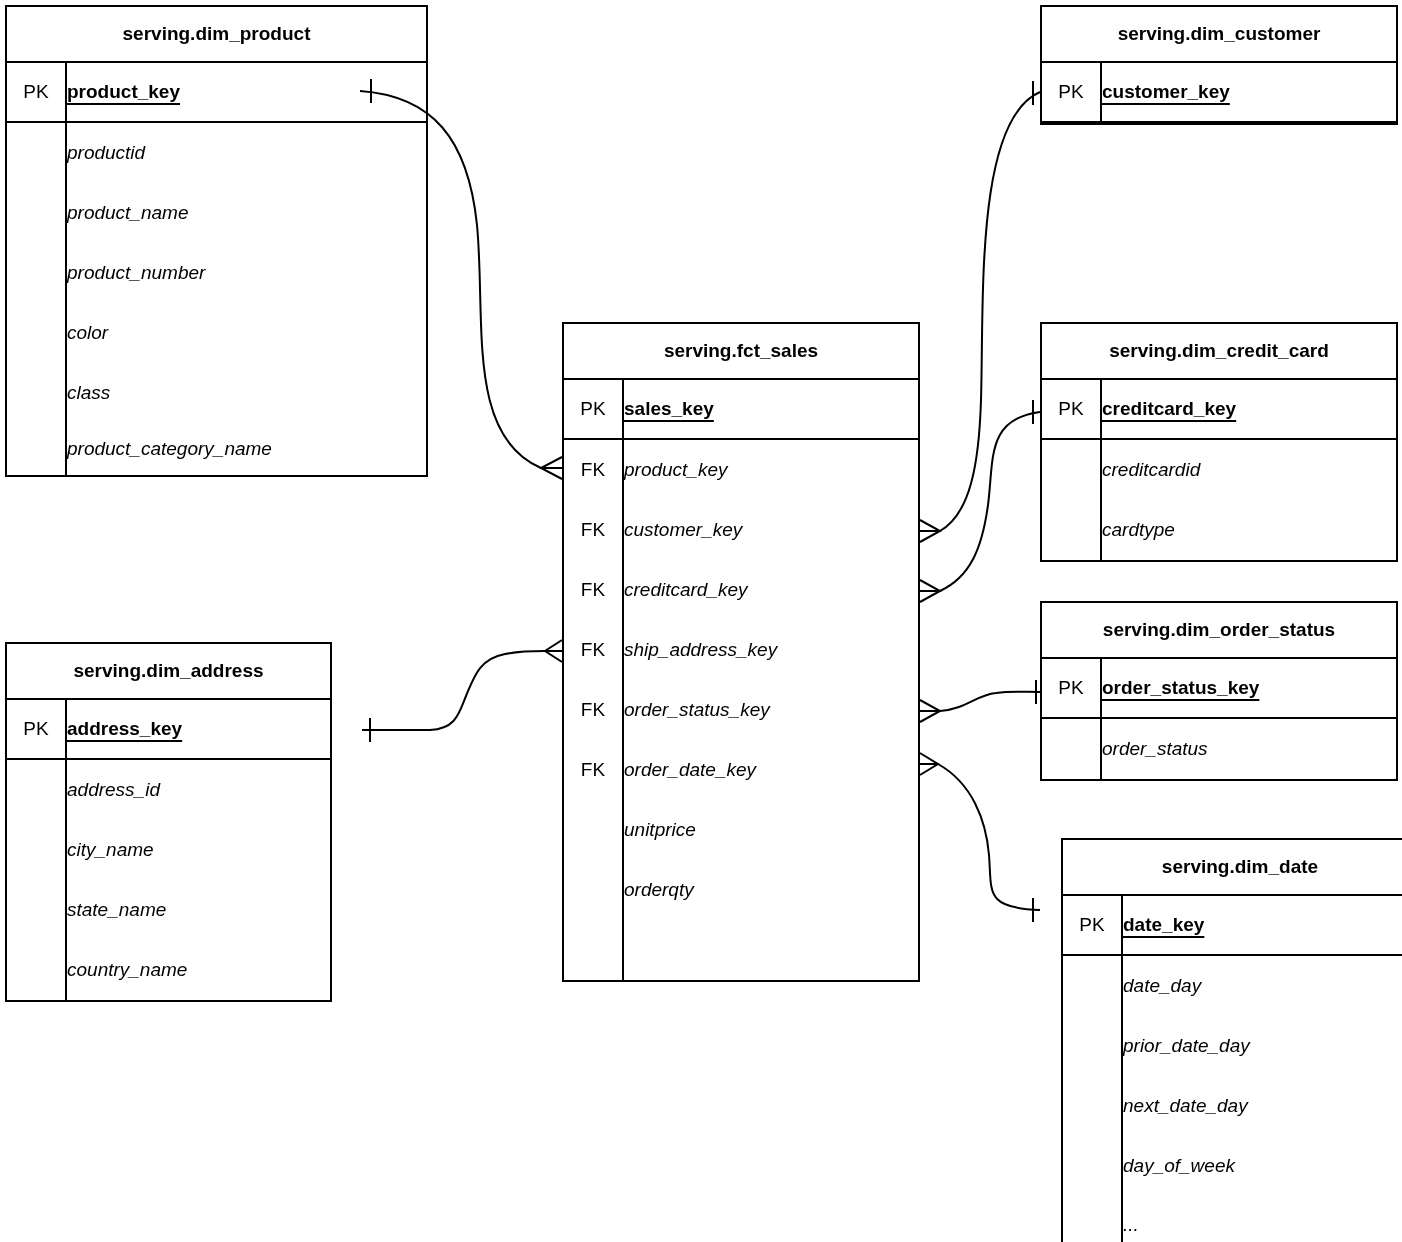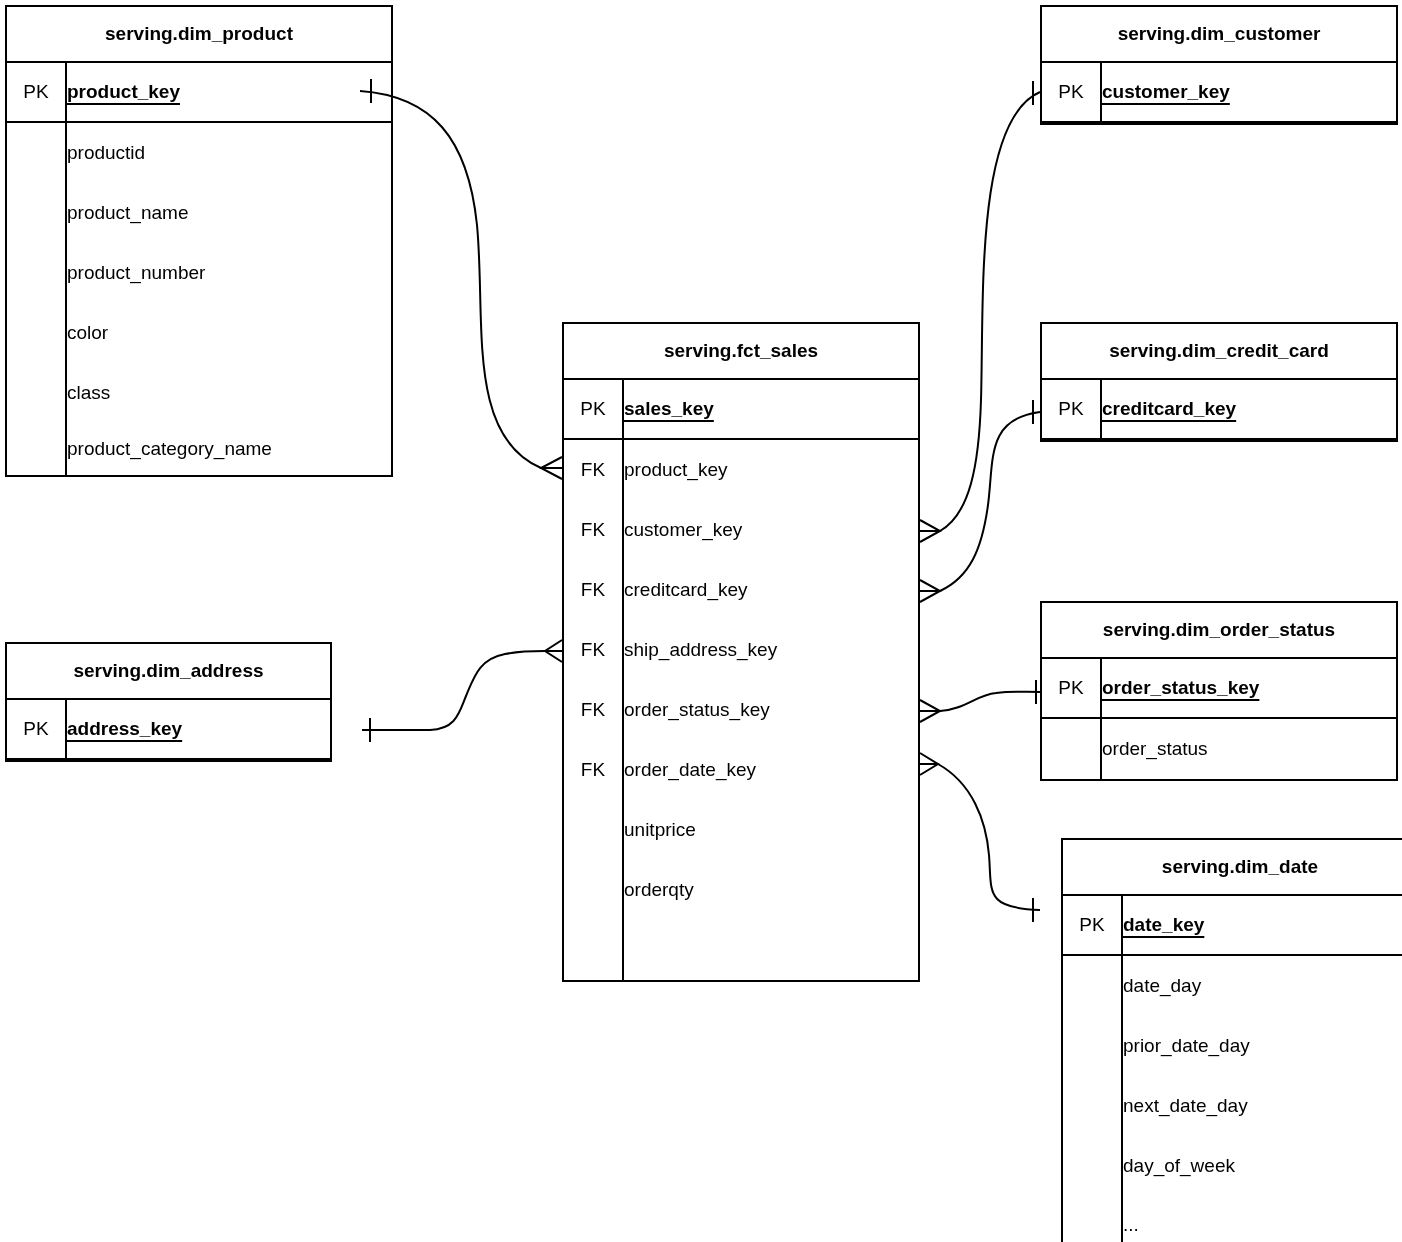--- a/index.html
+++ b/index.html
@@ -26,31 +26,31 @@
     flex:1; display:flex; align-items:center; padding-left:0;
     font-size:19px; line-height:26px; white-space:pre-line;
   }
   .pk-name {
     font-weight:bold; text-decoration:underline;
     text-decoration-thickness:2px; text-underline-offset:5px;
   }
   .t-body { display:flex; align-items:stretch; }
   .t-keys { width:60px; flex:0 0 60px; border-right:2px solid #000000; }
   .t-keys .keycell { width:100%; border-right:none; height:60px; }
-  .t-fields { flex:1; display:flex; flex-direction:column; }
+  .t-fields { flex:1; display:flex; flex-direction:column;font-style:italic; }
   .t-fields .fieldcell { flex:none; height:60px; }
 
   #rel-layer { position:absolute; left:0; top:0; z-index:5; pointer-events:none; }
 </style>
 </head>
 <body>
 
 <div id="canvas">
 
-  <div class="entity" style="left:5px; top:5px; width:388px;">
+  <div class="entity" style="left:5px; top:5px; width:423px;">
     <div class="t-title">serving.dim_product</div>
     <div class="pk-row">
       <div class="keycell">PK</div>
       <div class="fieldcell pk-name">product_key</div>
     </div>
     <div class="t-body">
       <div class="t-keys"></div>
       <div class="t-fields">
         <div class="fieldcell">productid</div>
         <div class="fieldcell">product_name</div>
@@ -103,20 +103,27 @@
       </div>
     </div>
   </div>
 
   <div class="entity" style="left:1040px; top:322px; width:358px;">
     <div class="t-title">serving.dim_credit_card</div>
     <div class="pk-row">
       <div class="keycell">PK</div>
       <div class="fieldcell pk-name">creditcard_key</div>
     </div>
+    <div class="t-body">
+      <div class="t-keys"></div>
+      <div class="t-fields">
+        <div class="fieldcell">creditcardid</div>
+        <div class="fieldcell">cardtype</div>
+      </div>
+    </div>
   </div>
 
   <div class="entity" style="left:1040px; top:601px; width:358px;">
     <div class="t-title">serving.dim_order_status</div>
     <div class="pk-row">
       <div class="keycell">PK</div>
       <div class="fieldcell pk-name">order_status_key</div>
     </div>
     <div class="t-body">
       <div class="t-keys"></div>
@@ -143,20 +150,29 @@
       </div>
     </div>
   </div>
 
   <div class="entity" style="left:5px; top:642px; width:327px;">
     <div class="t-title">serving.dim_address</div>
     <div class="pk-row">
       <div class="keycell">PK</div>
       <div class="fieldcell pk-name">address_key</div>
     </div>
+    <div class="t-body">
+      <div class="t-keys"></div>
+      <div class="t-fields">
+        <div class="fieldcell">address_id</div>
+        <div class="fieldcell">city_name</div>
+        <div class="fieldcell">state_name</div>
+        <div class="fieldcell">country_name</div>
+      </div>
+    </div>
   </div>
 
   <svg id="rel-layer" width="1402" height="1242" viewBox="0 0 1402 1242">
     <g fill="none" stroke-width="2" stroke-linecap="butt" stroke="#000000">
 
       <g>
         <path d="M 360 91 C 432 96 468 138 477 225 C 486 320 466 436 541 468"></path>
         <line x1="371" y1="79" x2="371" y2="103"></line>
         <path d="M 562 457 L 541 468 L 562 479 M 541 468 L 562 468"></path>
       </g>

